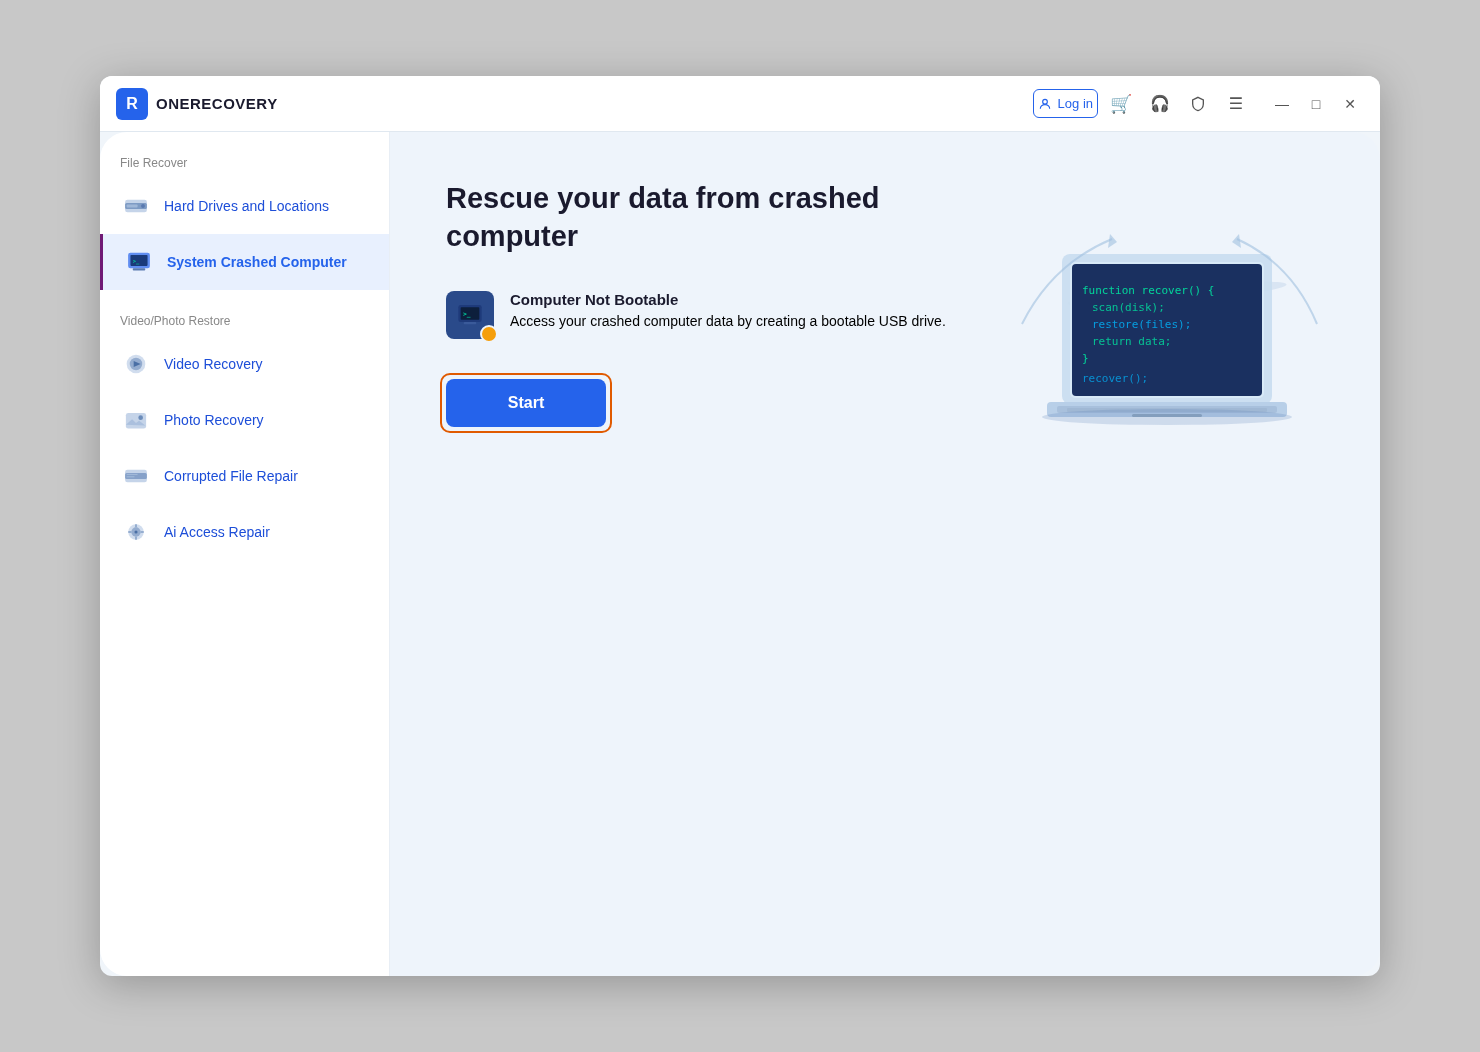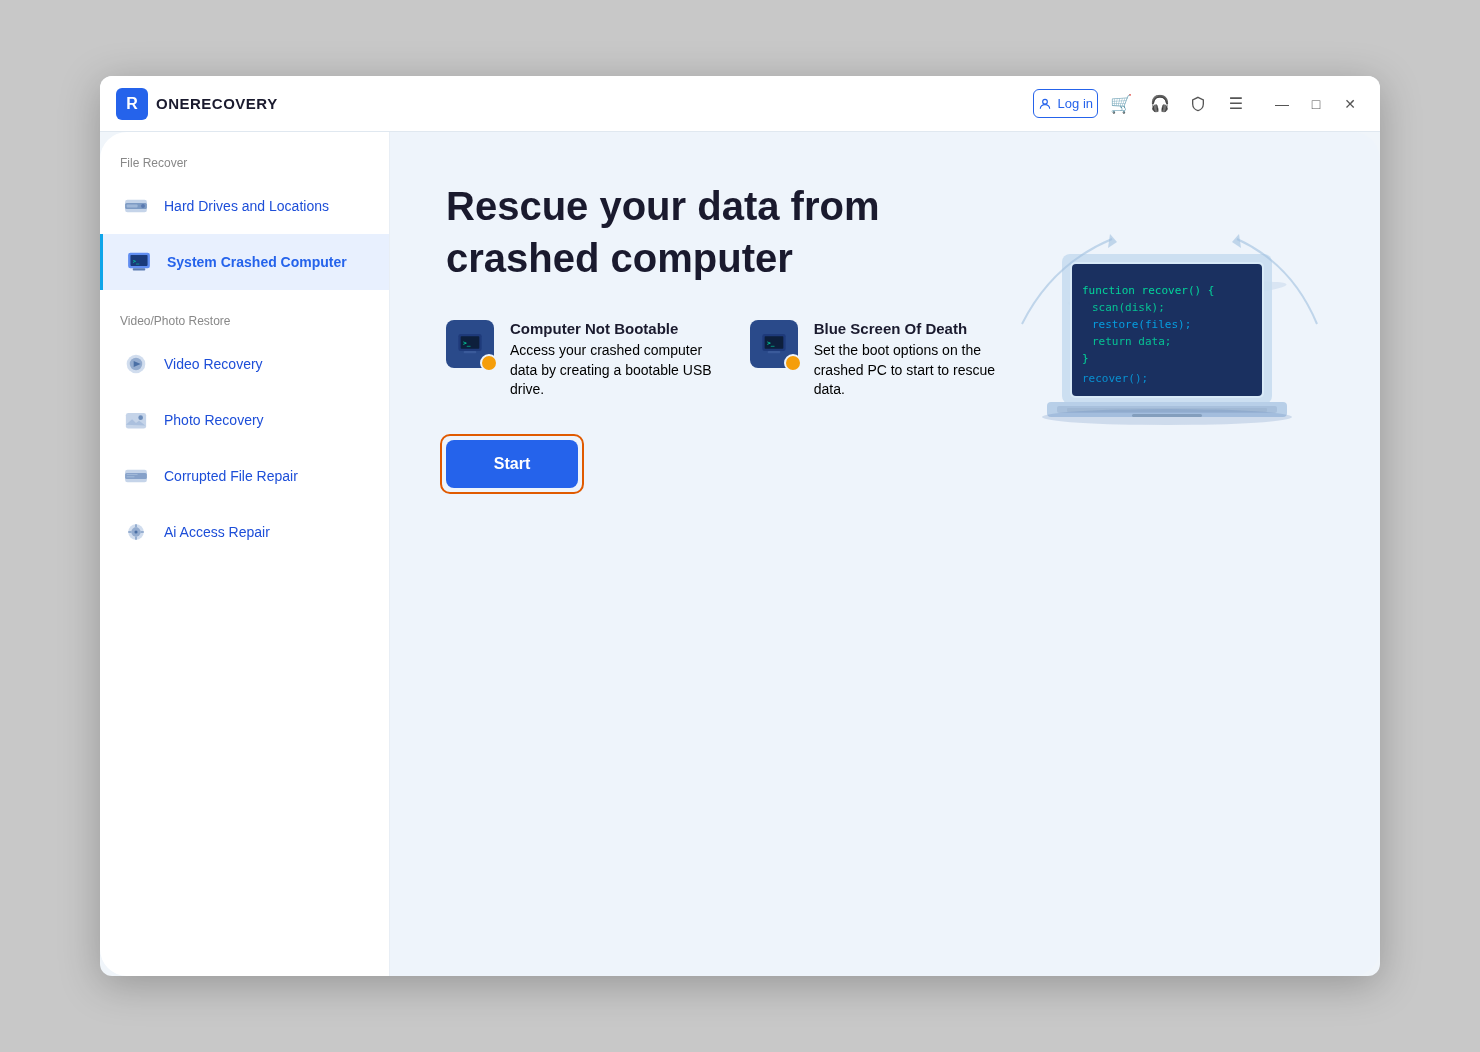--- a/index.html
+++ b/index.html
@@ -133,21 +133,21 @@
       display: flex;
       align-items: center;
       gap: 12px;
       padding: 12px 20px;
       cursor: pointer;
       border-radius: 0;
       transition: background 0.15s;
     }
     .sidebar-item.active {
       background: #e8f0fe;
-      border-left: 3px solid #0ea5e9;
+      border-left: 3px solid #701a75;
     }
     .sidebar-item.active .item-label {
       color: #2563eb;
       font-weight: 600;
     }
     .sidebar-item .item-label {
       font-size: 14px;
       color: #1d4ed8;
     }
     .sidebar-icon {
@@ -169,21 +169,21 @@
 
     
     .content {
       flex: 1;
       padding: 48px 56px;
       background: #eef4fb;
       overflow-y: auto;
       position: relative;
     }
     .page-title {
-      font-size: 40px;
+      font-size: 29px;
       font-weight: 700;
       color: #1a1a2e;
       line-height: 1.3;
       margin-bottom: 36px;
       max-width: 480px;
     }
     .options-list {
       display: flex;
       flex-direction: row;
       gap: 20px;
@@ -236,21 +236,21 @@
       position: absolute;
       top: -6px;
       left: -6px;
       right: -6px;
       bottom: -6px;
       border: 2px solid #e05a00;
       border-radius: 10px;
       pointer-events: none;
     }
     .start-btn {
-      width: 132px;
+      width: 160px;
       height: 48px;
       background: #2563eb;
       color: white;
       border: none;
       border-radius: 8px;
       font-size: 16px;
       font-weight: 600;
       cursor: pointer;
       display: flex;
       align-items: center;
@@ -399,35 +399,20 @@
               <rect x="10" y="27" width="16" height="3" rx="1" fill="#3a5a9a"></rect>
             </svg>
             <div class="badge"></div>
           </div>
           <div class="option-text">
             <div class="option-title">Computer Not Bootable</div>
             <div class="option-desc">Access your crashed computer data by creating a bootable USB drive.</div>
           </div>
         </div>
 
-        <div class="option-item">
-          <div class="option-icon">
-            <svg width="28" height="28" viewBox="0 0 36 36" fill="none">
-              <rect x="3" y="5" width="30" height="22" rx="3" fill="#1e3a7a"></rect>
-              <rect x="6" y="8" width="24" height="16" rx="1" fill="#0d1f3c"></rect>
-              <text x="9" y="19" font-family="monospace" font-size="8" fill="#00d4a0" font-weight="bold">&gt;_</text>
-              <rect x="10" y="27" width="16" height="3" rx="1" fill="#3a5a9a"></rect>
-            </svg>
-            <div class="badge"></div>
-          </div>
-          <div class="option-text">
-            <div class="option-title">Blue Screen Of Death</div>
-            <div class="option-desc">Set the boot options on the crashed PC to start to rescue data.</div>
-          </div>
-        </div>
 
       </div>
 
       
       <div class="start-btn-wrapper">
         <div class="start-btn-border"></div>
         <button class="start-btn">Start</button>
       </div>
 
       

